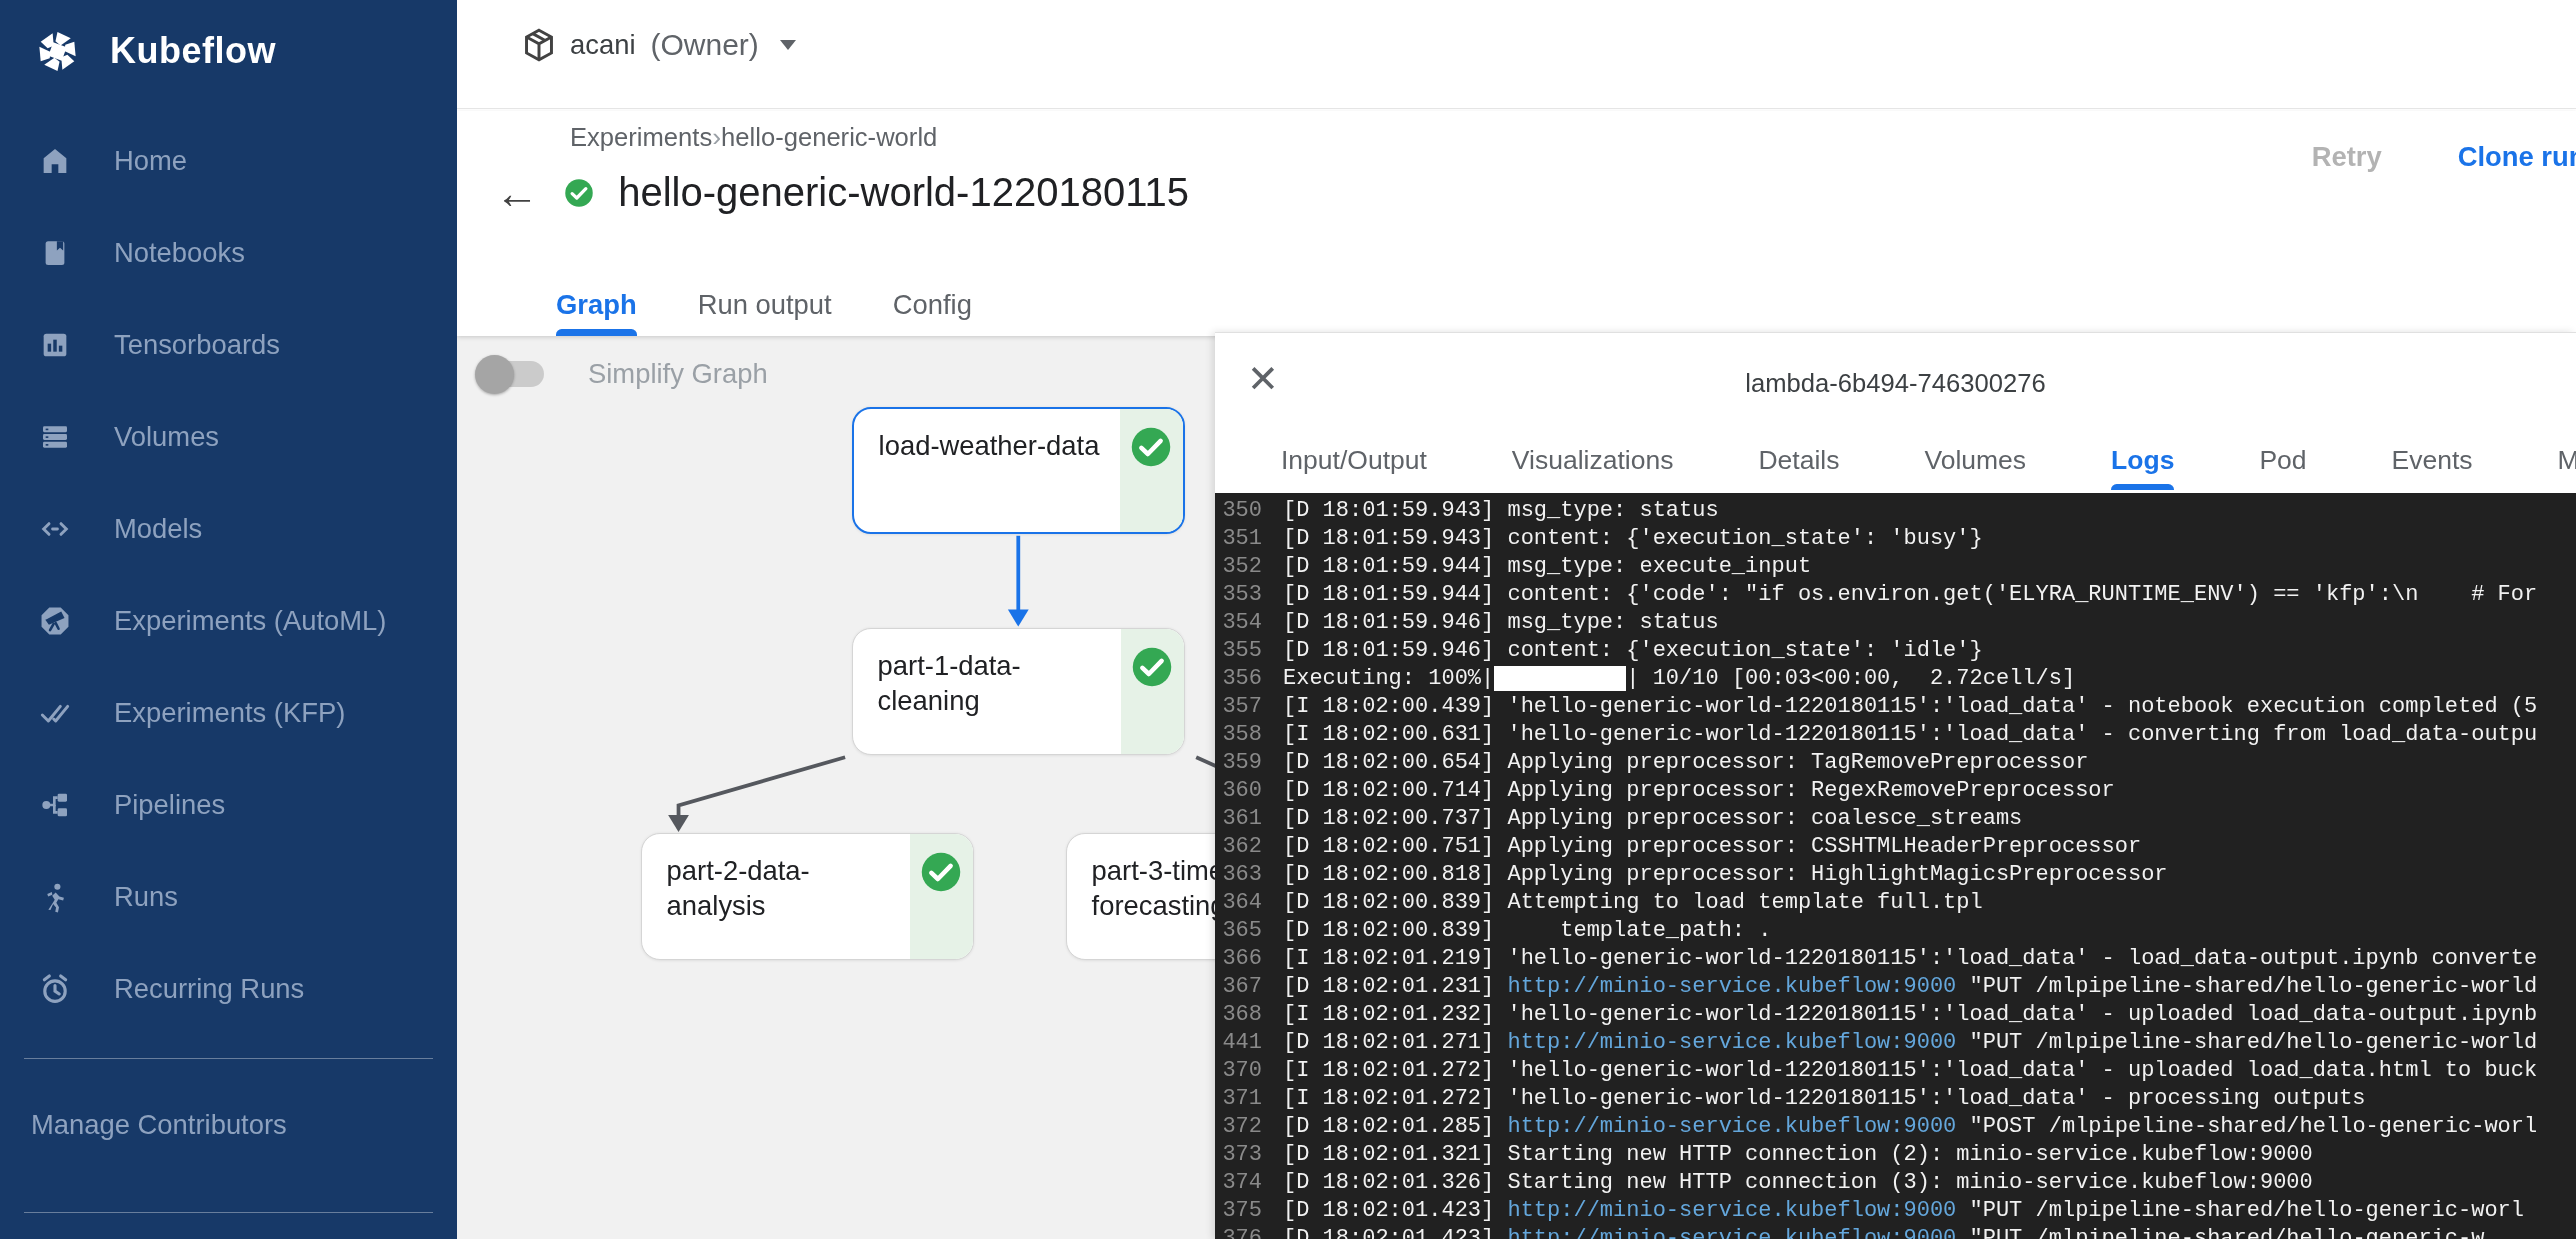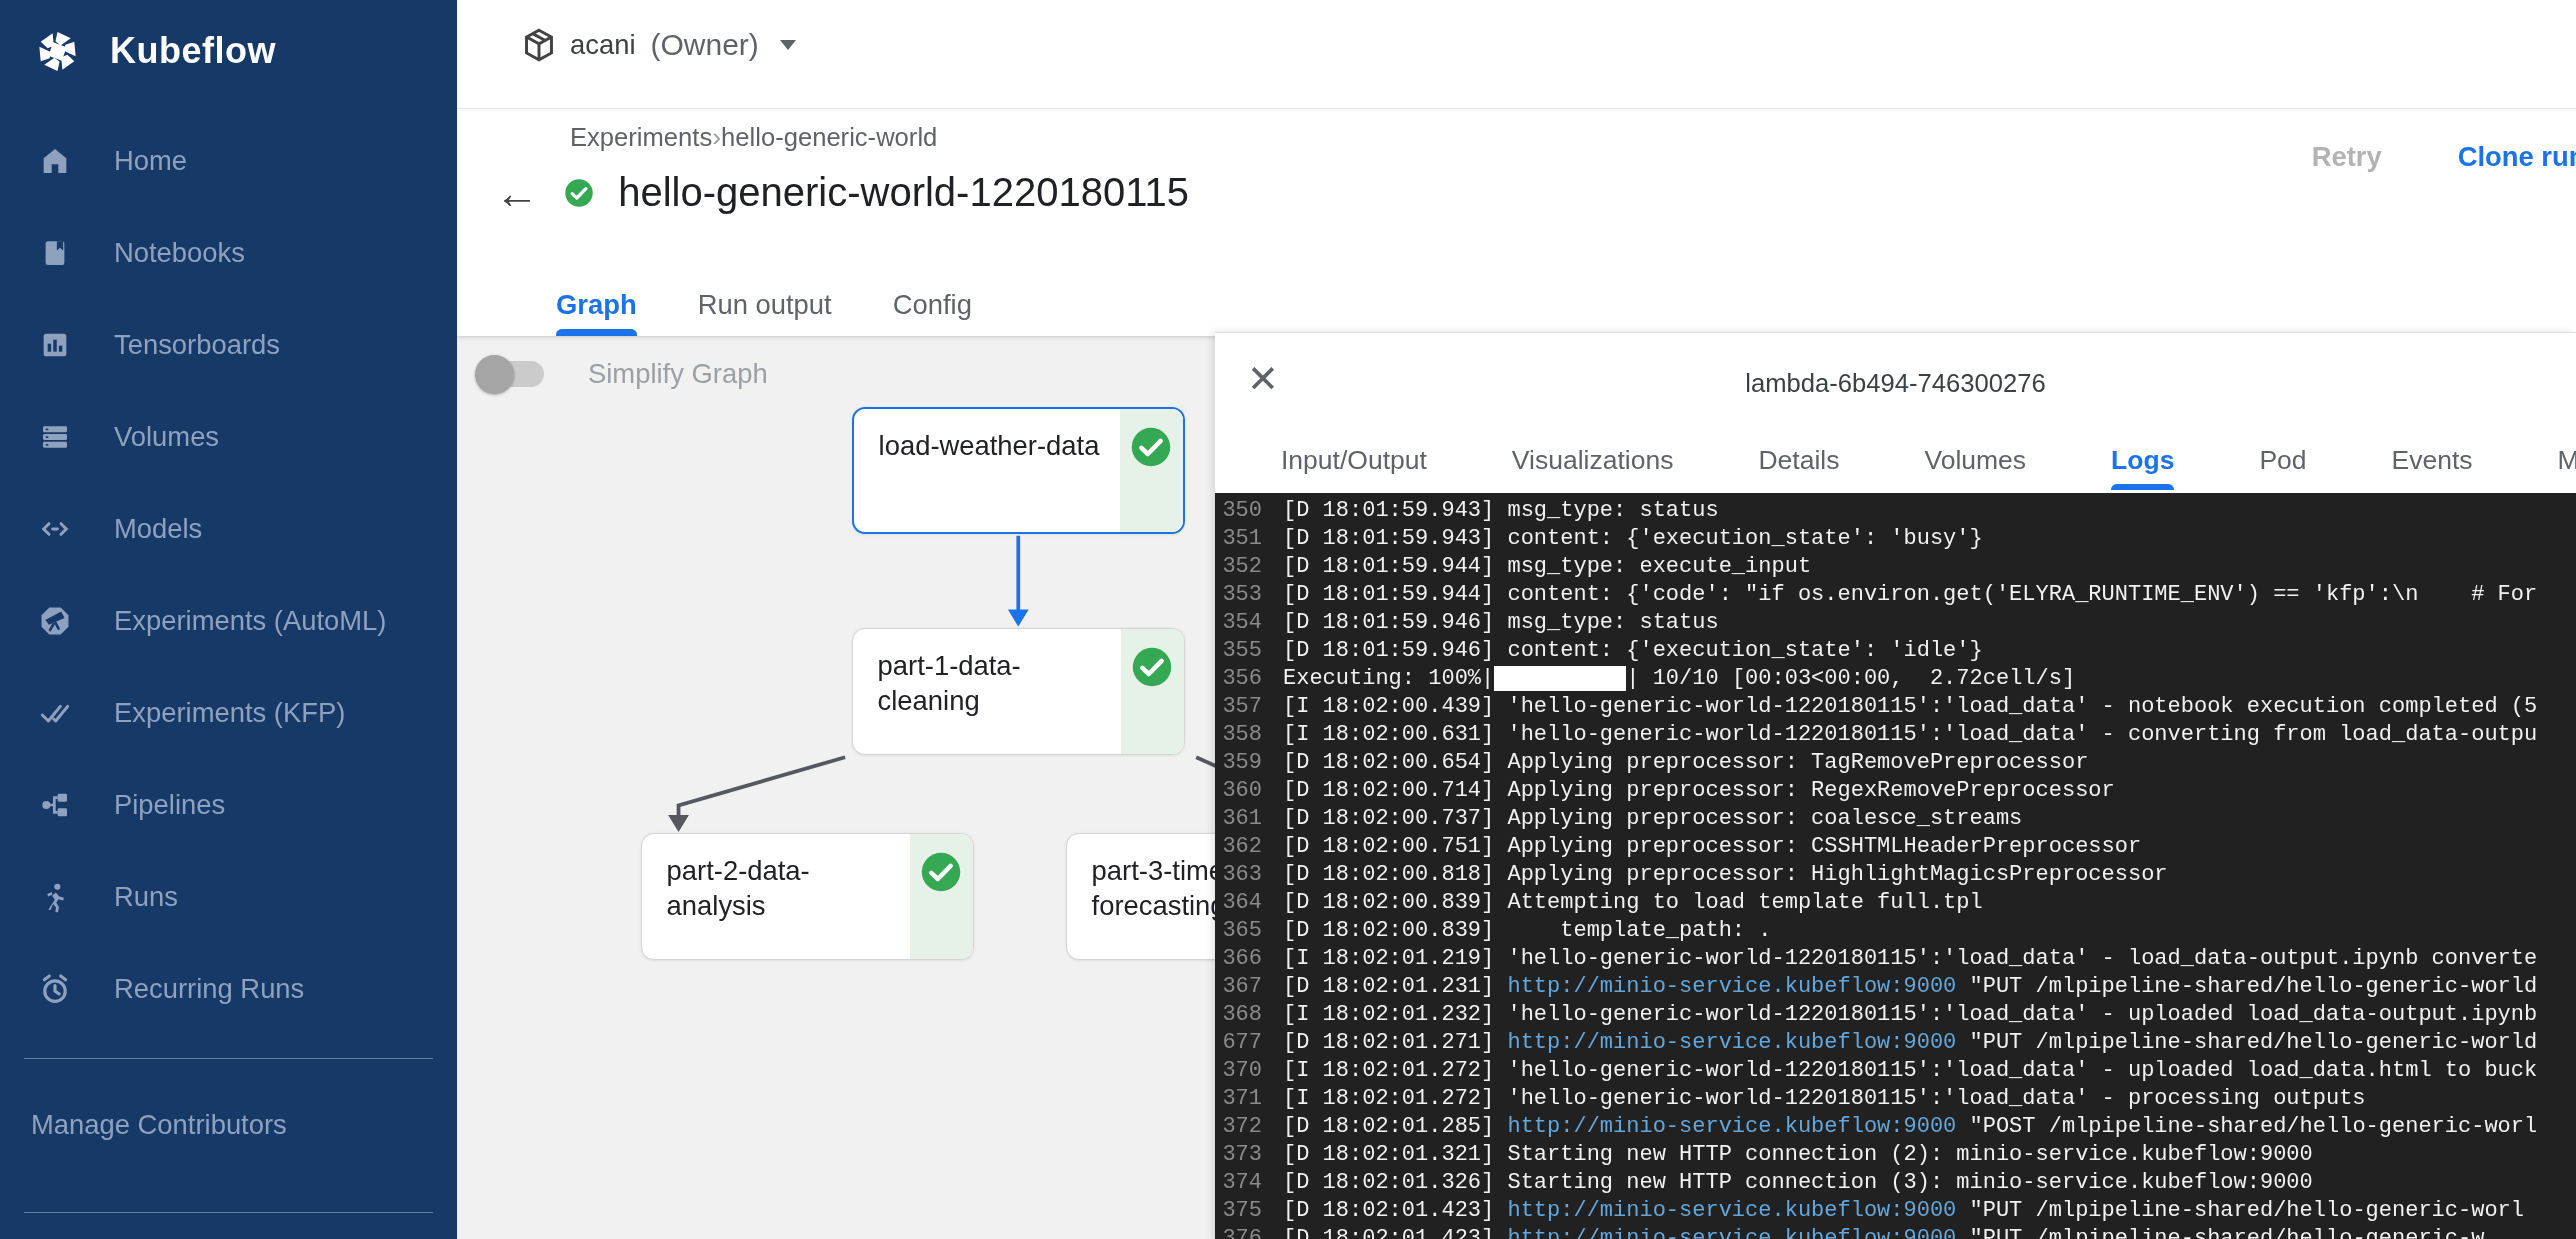--- a/index.html
+++ b/index.html
@@ -64,21 +64,21 @@
   .toggle-row { position:absolute; left:21px; top:22px; display:flex;
     align-items:center; gap:44px; }
   .toggle { width:66px; height:25.6px; background:#cbcbcb; border-radius:13.2px;
     position:relative; cursor:pointer; }
   .toggle-thumb { position:absolute; left:-2.8px; top:-6.6px; width:39px; height:39px;
     border-radius:50%; background:#a5a5a5; box-shadow:0 0.9px 2.8px rgba(0,0,0,.3); }
   .toggle-label { font-size:27.4px; color:#9aa0a6; }
   .edges { position:absolute; left:0; top:0; width:2576px; height:1240px; z-index:5;
     pointer-events:none; }
   .gnode { position:absolute; width:333px; height:127px; background:#fff;
-    border:0.9px solid #d5d5d5; border-radius:13px; z-index:6; cursor:pointer;
+    border:0.9px solid #d5d5d5; border-radius:19px; z-index:6; cursor:pointer;
     box-shadow:0 0.9px 2.8px rgba(0,0,0,.08); overflow:hidden; }
   .gnode.selected { border:2.8px solid #1a73e8; }
   .gnode .nlabel { position:absolute; left:24.6px; top:19px; font-size:27.4px;
     color:#202124; line-height:35px; white-space:pre-line; }
   .gnode .nstrip { position:absolute; right:0; top:0; bottom:0; width:63px;
     background:#e6f2e7; }
   .gnode .ncheck { position:absolute; right:11.4px; top:17px; width:42px; height:42px; }
 
   
   .panel { position:absolute; left:1215px; top:332px; width:1361px; height:908px;
@@ -372,21 +372,21 @@
       <div class="logrow"><span class="ln">359</span><span class="lt"><span>[D 18:02:00.654] Applying preprocessor: TagRemovePreprocessor</span></span></div>
       <div class="logrow"><span class="ln">360</span><span class="lt"><span>[D 18:02:00.714] Applying preprocessor: RegexRemovePreprocessor</span></span></div>
       <div class="logrow"><span class="ln">361</span><span class="lt"><span>[D 18:02:00.737] Applying preprocessor: coalesce_streams</span></span></div>
       <div class="logrow"><span class="ln">362</span><span class="lt"><span>[D 18:02:00.751] Applying preprocessor: CSSHTMLHeaderPreprocessor</span></span></div>
       <div class="logrow"><span class="ln">363</span><span class="lt"><span>[D 18:02:00.818] Applying preprocessor: HighlightMagicsPreprocessor</span></span></div>
       <div class="logrow"><span class="ln">364</span><span class="lt"><span>[D 18:02:00.839] Attempting to load template full.tpl</span></span></div>
       <div class="logrow"><span class="ln">365</span><span class="lt"><span>[D 18:02:00.839]     template_path: .</span></span></div>
       <div class="logrow"><span class="ln">366</span><span class="lt"><span>[I 18:02:01.219] 'hello-generic-world-1220180115':'load_data' - load_data-output.ipynb converte</span></span></div>
       <div class="logrow"><span class="ln">367</span><span class="lt"><span>[D 18:02:01.231] </span><span class="lk">http://minio-service.kubeflow:9000</span><span> "PUT /mlpipeline-shared/hello-generic-world</span></span></div>
       <div class="logrow"><span class="ln">368</span><span class="lt"><span>[I 18:02:01.232] 'hello-generic-world-1220180115':'load_data' - uploaded load_data-output.ipynb</span></span></div>
-      <div class="logrow"><span class="ln">677</span><span class="lt"><span>[D 18:02:01.271] </span><span class="lk">http://minio-service.kubeflow:9000</span><span> "PUT /mlpipeline-shared/hello-generic-world</span></span></div>
+      <div class="logrow"><span class="ln">441</span><span class="lt"><span>[D 18:02:01.271] </span><span class="lk">http://minio-service.kubeflow:9000</span><span> "PUT /mlpipeline-shared/hello-generic-world</span></span></div>
       <div class="logrow"><span class="ln">370</span><span class="lt"><span>[I 18:02:01.272] 'hello-generic-world-1220180115':'load_data' - uploaded load_data.html to buck</span></span></div>
       <div class="logrow"><span class="ln">371</span><span class="lt"><span>[I 18:02:01.272] 'hello-generic-world-1220180115':'load_data' - processing outputs</span></span></div>
       <div class="logrow"><span class="ln">372</span><span class="lt"><span>[D 18:02:01.285] </span><span class="lk">http://minio-service.kubeflow:9000</span><span> "POST /mlpipeline-shared/hello-generic-worl</span></span></div>
       <div class="logrow"><span class="ln">373</span><span class="lt"><span>[D 18:02:01.321] Starting new HTTP connection (2): minio-service.kubeflow:9000</span></span></div>
       <div class="logrow"><span class="ln">374</span><span class="lt"><span>[D 18:02:01.326] Starting new HTTP connection (3): minio-service.kubeflow:9000</span></span></div>
       <div class="logrow"><span class="ln">375</span><span class="lt"><span>[D 18:02:01.423] </span><span class="lk">http://minio-service.kubeflow:9000</span><span> "PUT /mlpipeline-shared/hello-generic-worl</span></span></div>
       <div class="logrow"><span class="ln">376</span><span class="lt"><span>[D 18:02:01.423] </span><span class="lk">http://minio-service.kubeflow:9000</span><span> "PUT /mlpipeline-shared/hello-generic-w</span></span></div>
     </div>
 </aside>
 

